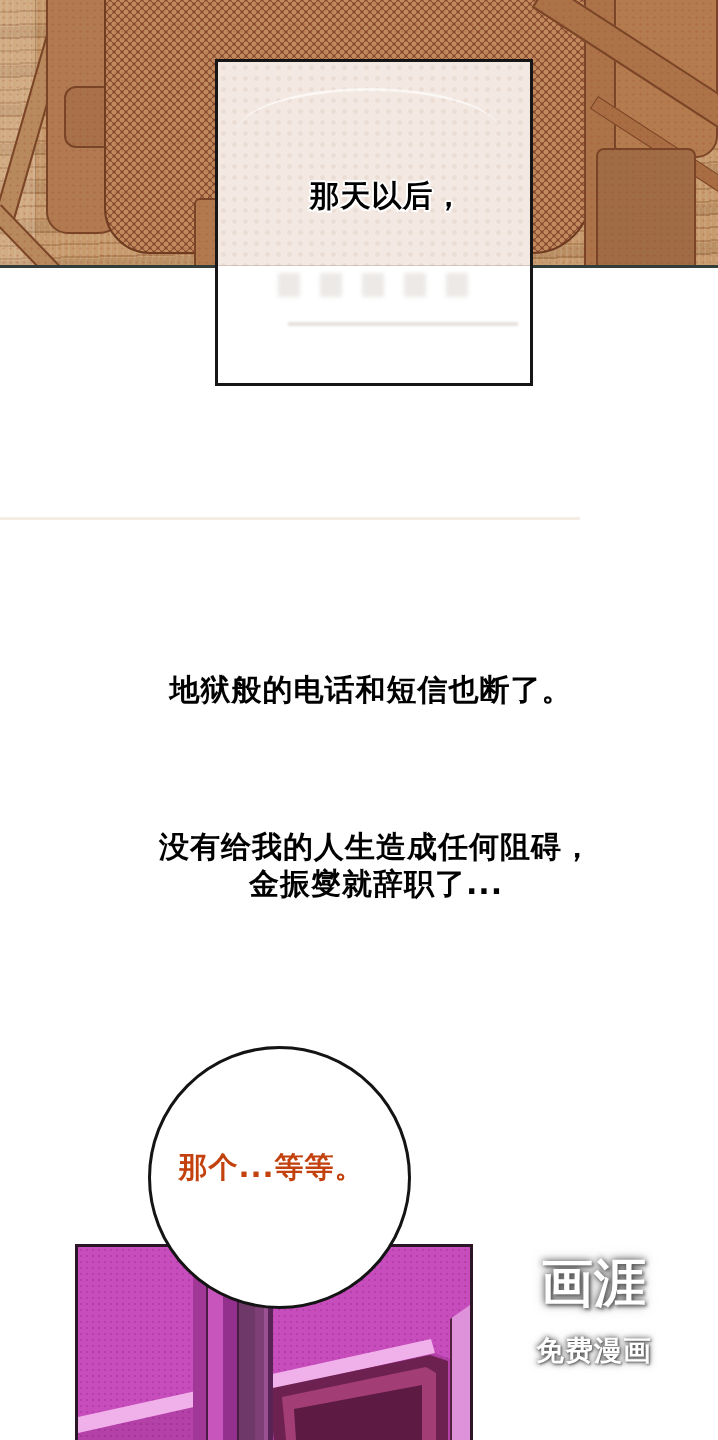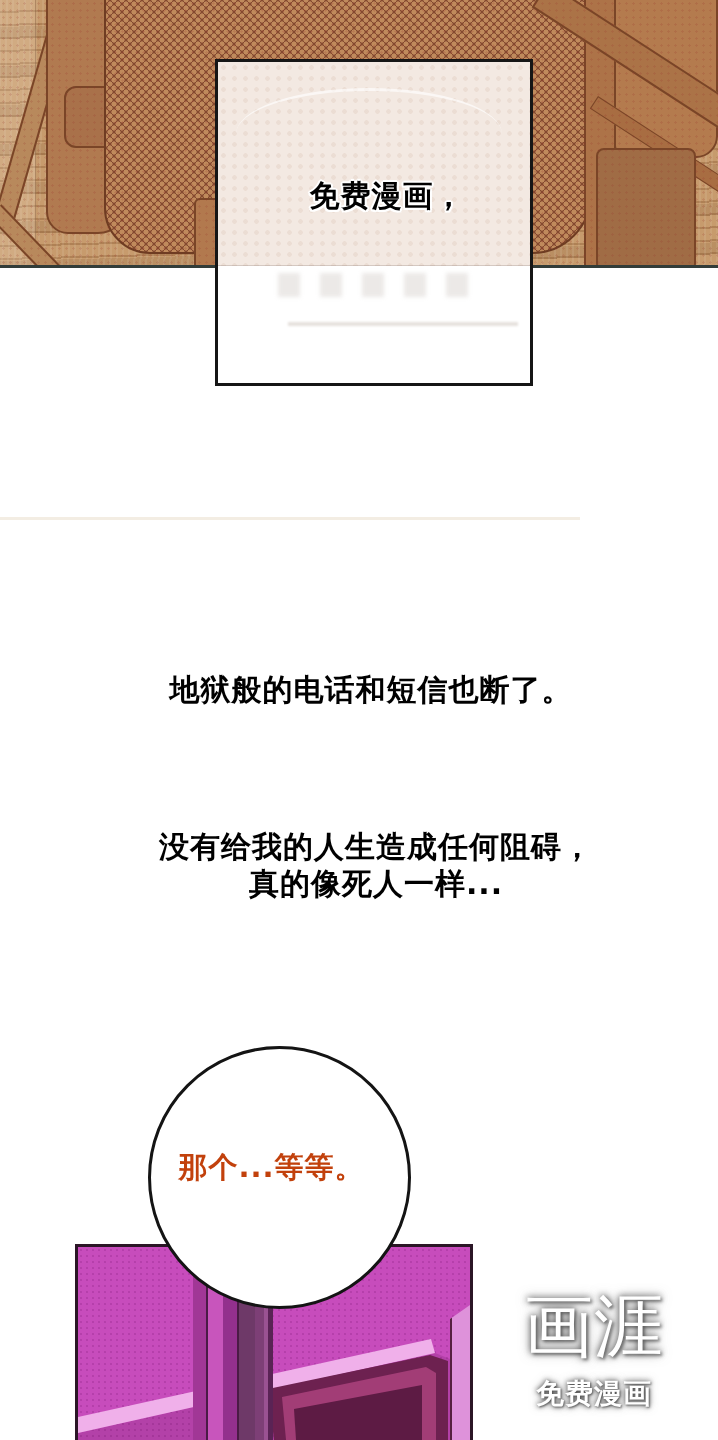--- a/index.html
+++ b/index.html
@@ -99,23 +99,22 @@
   }
 
   
   .bubble { left:148px; top:1046px; width:263px; height:263px; background:#ffffff; border:3px solid #141414; border-radius:50%; z-index:5; }
   .bubble-text { left:0; top:99px; width:100%; text-align:center; transform:translateX(-8px);
     font-size:29px; font-weight:bold; color:#c2410c; line-height:38px; letter-spacing:1px; }
 
   
   .watermark { left:524px; top:1252px; width:140px; text-align:center; z-index:10; color:#ffffff; }
   .wm-logo {
-    font-size:69px; font-weight:400; line-height:62px; letter-spacing:1px;
+    font-size:52px; font-weight:700; line-height:62px; letter-spacing:1px;
     text-shadow:0 0 6px rgba(70,70,70,0.95), 0 0 12px rgba(95,95,95,0.6), 2px 2px 3px rgba(40,40,40,0.5);
-    margin-top:43px;
   }
   .wm-sub {
     font-size:28px; font-weight:bold; margin-top:18px; letter-spacing:1px;
     text-shadow:0 0 5px rgba(70,70,70,0.95), 0 0 9px rgba(95,95,95,0.55), 1px 1px 2px rgba(40,40,40,0.6);
   }
 </style>
 </head>
 <body>
 
 <div class="page">
@@ -138,30 +137,30 @@
   </div>
   <div class="abs top-border-line"></div>
 
   <div class="abs caption-box">
     <div class="abs caption-tint">
       <div class="abs caption-curve"></div>
     </div>
     <div class="abs ghost-marks"></div>
     <div class="abs ghost-line"></div>
     <div class="abs caption-text">
-      <div>免费漫画，</div>
+      <div>那天以后，</div>
     </div>
   </div>
 
   <div class="abs page-smudge"></div>
 
   <div class="abs narration narr-1">地狱般的电话和短信也断了。</div>
   <div class="abs narration narr-2">
     <div>没有给我的人生造成任何阻碍，</div>
-    <div>真的像死人一样...</div>
+    <div>金振燮就辞职了...</div>
   </div>
 
   <div class="abs bottom-illo">
     <div class="abs magenta-noise"></div>
     <div class="abs below-band"></div>
     <div class="abs light-band"></div>
     <div class="abs frame-outer"></div>
     <div class="abs frame-face"></div>
     <div class="abs frame-inner"></div>
     <div class="abs right-wall-strip"></div>

